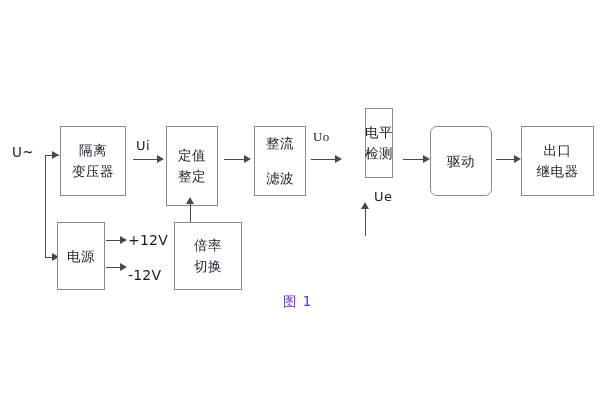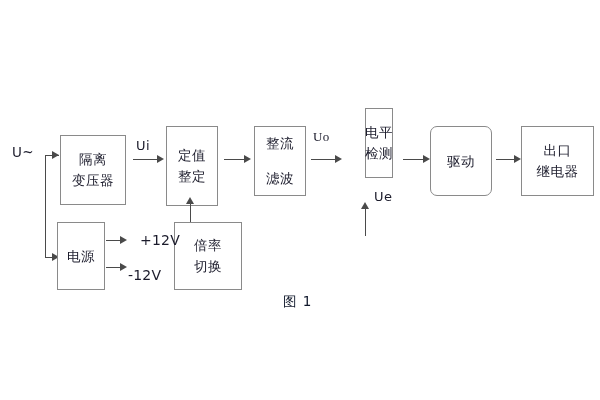--- a/index.html
+++ b/index.html
@@ -46,21 +46,21 @@
     line-height: 1;
     color: #1b1b2b;
     white-space: nowrap;
     letter-spacing: 0.4px;
   }
   .label.sig { font-size: 13px; }
   .label.volt { font-size: 14px; letter-spacing: 0.2px; }
   .caption {
     position: absolute;
     font-size: 13.5px;
-    color: #0f172a;
+    color: #6d28d9;
     white-space: nowrap;
     letter-spacing: 1px;
   }
 
   
   .hline {
     position: absolute;
     height: 0;
     border-top: 1.4px solid #4a4a4a;
   }
@@ -95,21 +95,21 @@
   <div class="hline" style="left:45px; top:155px; width:14px;"></div>
 
   <div class="vline" style="left:45px; top:155px; height:102px;"></div>
 
   <div class="hline" style="left:45px; top:155px; width:8px;"></div>
   <div class="arrow-r" style="left:52px; top:150.8px;"></div>
 
   <div class="hline" style="left:45px; top:257px; width:8px;"></div>
   <div class="arrow-r" style="left:52px; top:252.8px;"></div>
 
-  <div class="block" style="left:60px; top:126px; width:66px; height:70px;margin-top:9px;">
+  <div class="block" style="left:60px; top:126px; width:66px; height:70px;">
     <span class="ln">隔离</span>
     <span class="ln">变压器</span>
   </div>
 
   <div class="block" style="left:166px; top:126px; width:52px; height:80px;">
     <span class="ln">定值</span>
     <span class="ln">整定</span>
   </div>
 
   <div class="block" style="left:254px; top:126px; width:52px; height:70px;gap:14px;">
@@ -153,21 +153,21 @@
   </div>
 
   <div class="block" style="left:174px; top:222px; width:68px; height:68px;">
     <span class="ln">倍率</span>
     <span class="ln">切换</span>
   </div>
 
 
   <div class="hline" style="left:106px; top:240px; width:16px;"></div>
   <div class="arrow-r" style="left:120px; top:235.8px;"></div>
-  <div class="label volt" style="left:128px; top:233px;margin-left:12px;">+12V</div>
+  <div class="label volt" style="left:128px; top:233px;">+12V</div>
 
   <div class="hline" style="left:106px; top:267px; width:16px;"></div>
   <div class="arrow-r" style="left:120px; top:262.8px;"></div>
   <div class="label volt" style="left:128px; top:268px;">-12V</div>
 
   <div class="vline" style="left:190px; top:203px; height:19px;"></div>
   <div class="arrow-u" style="left:185.8px; top:197px;"></div>
 
   <div class="vline" style="left:365px; top:208px; height:28px;"></div>
   <div class="arrow-u" style="left:360.8px; top:202px;"></div>

